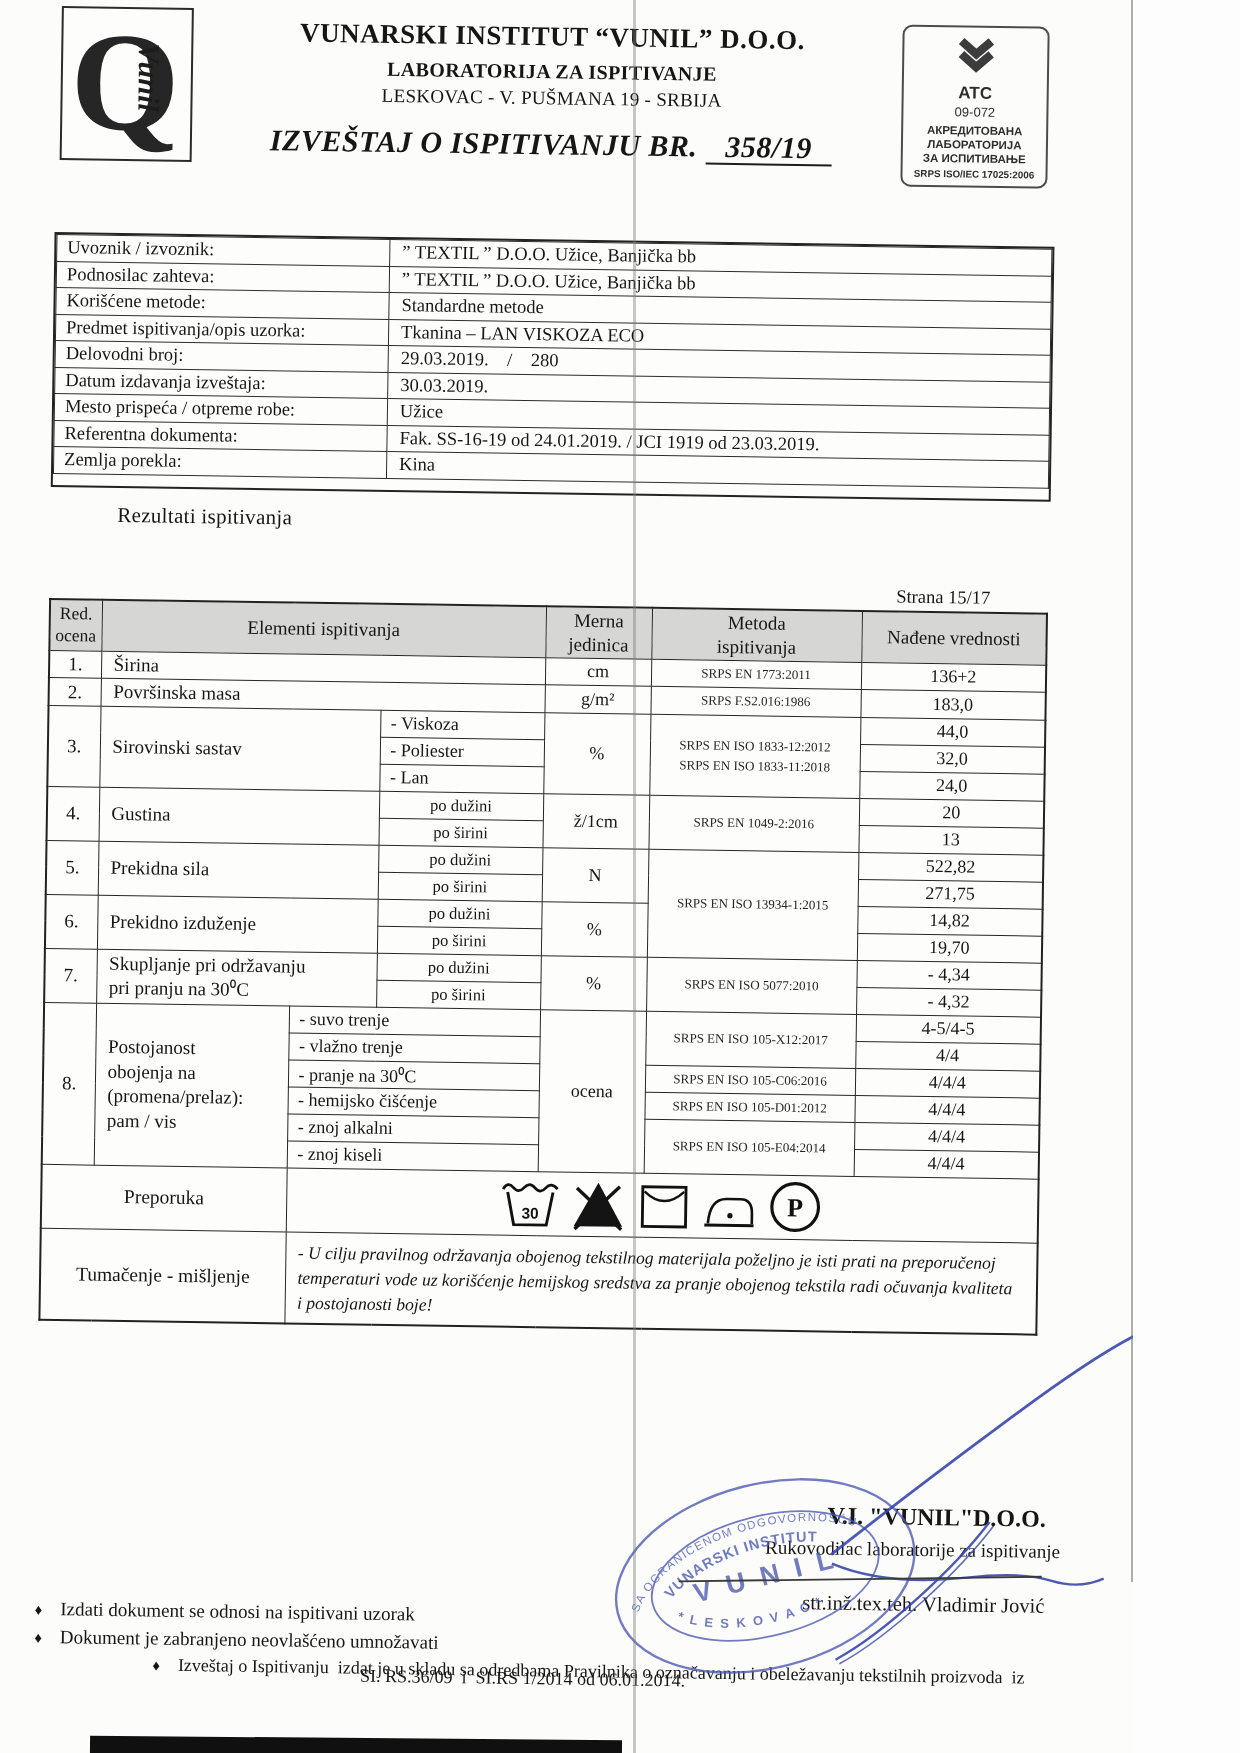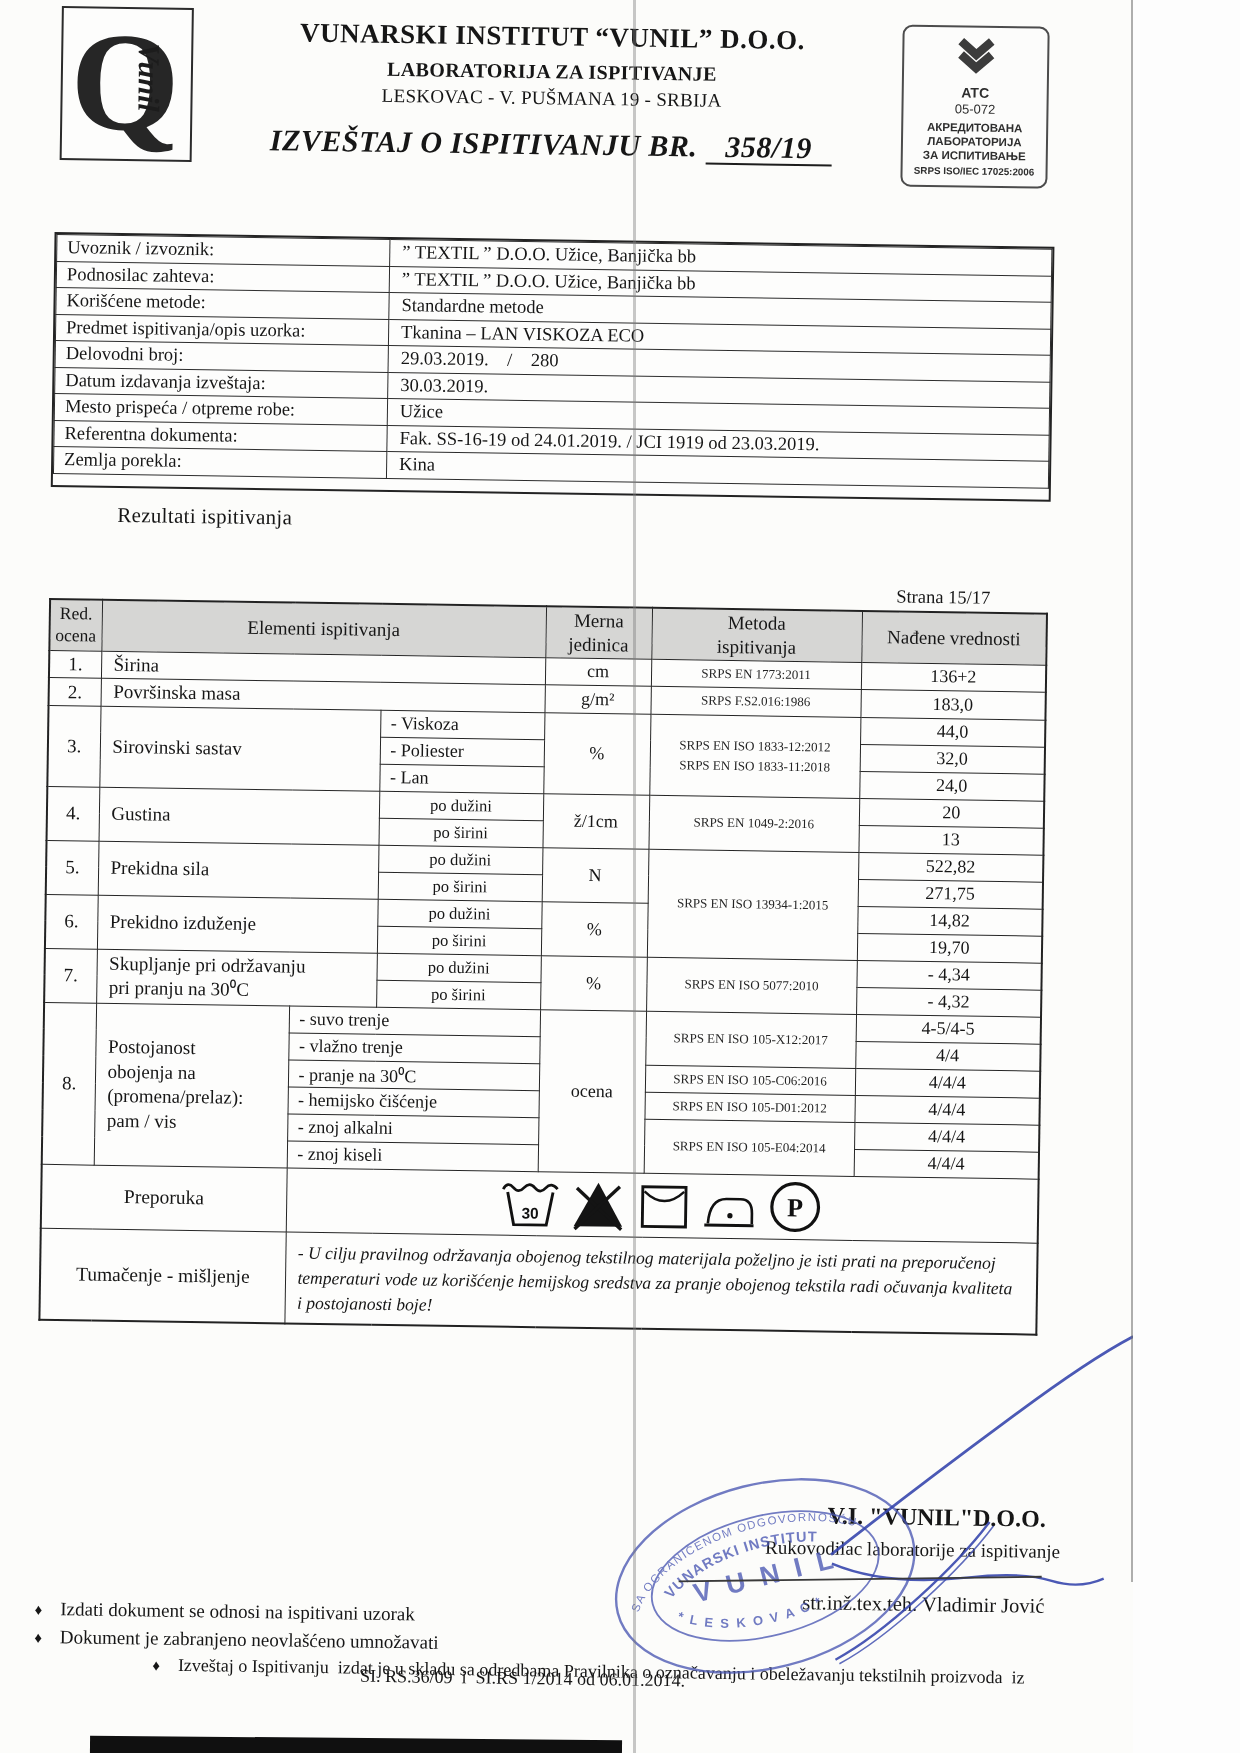--- a/index.html
+++ b/index.html
@@ -15,21 +15,21 @@
   #head-center{left:223px;top:14px;width:660px;text-align:center;}
   .inst{font-size:27px;font-weight:bold;letter-spacing:.5px;}
   .lab{font-size:20px;font-weight:bold;margin-top:8px;letter-spacing:.4px;}
   .addr{font-size:19px;margin-top:4px;letter-spacing:.3px;}
   .rpt{font-size:30px;font-weight:bold;font-style:italic;margin-top:18px;letter-spacing:.5px;}
   .rpt .num{border-bottom:2.2px solid #1d1d1d;padding:0 20px;}
   #atc-badge{left:903px;top:12px;width:147px;height:162px;border:2.5px solid #4c4c4c;border-radius:10px;
              display:flex;flex-direction:column;align-items:center;justify-content:flex-start;
              padding:9px 4px 6px 4px;box-sizing:border-box;background:#fcfcfb;
              font-family:"Liberation Sans", sans-serif;color:#2e2e2e;}
-  .atc-acronym{font-size:14px;font-weight:bold;margin-top:8px;}
+  .atc-acronym{font-size:17px;font-weight:bold;margin-top:8px;}
   .atc-number{font-size:13px;margin-top:1px;}
   .atc-caption{font-size:11.5px;font-weight:bold;line-height:1.22;text-align:center;margin-top:4px;white-space:pre-line;}
   .atc-standard{font-size:9.8px;font-weight:bold;margin-top:3px;white-space:nowrap;}
 
   
   #info-box{left:58px;top:232px;width:1000px;border:2.3px solid #232323;background:#fdfdfc;box-sizing:border-box;padding-bottom:11px;}
   #info-table{width:100%;border-collapse:collapse;table-layout:fixed;}
   #info-table td{border:1.3px solid #2c2c2c;height:25.5px;font-size:18.5px;vertical-align:middle;
                  white-space:pre-wrap;overflow:hidden;}
   #info-table td.ilabel{width:318px;padding:0 4px 0 10px;}
@@ -101,21 +101,21 @@
         <span class="num">358/19</span>
       </div>
     </div>
 
     <div id="atc-badge" class="abs">
       <svg width="46" height="40" viewBox="0 0 48 42">
         <polyline points="8,5 24,19 40,5" fill="none" stroke="#3c3c3c" stroke-width="9"></polyline>
         <polyline points="8,19 24,33 40,19" fill="none" stroke="#3c3c3c" stroke-width="9"></polyline>
       </svg>
       <div class="atc-acronym">ATC</div>
-      <div class="atc-number">05-072</div>
+      <div class="atc-number">09-072</div>
       <div class="atc-caption">АКРЕДИТОВАНА
 ЛАБОРАТОРИЈА
 ЗА ИСПИТИВАЊЕ</div>
       <div class="atc-standard">SRPS ISO/IEC 17025:2006</div>
     </div>
 
     <div id="info-box" class="abs">
       <table id="info-table">
         <tbody>
           <tr>

